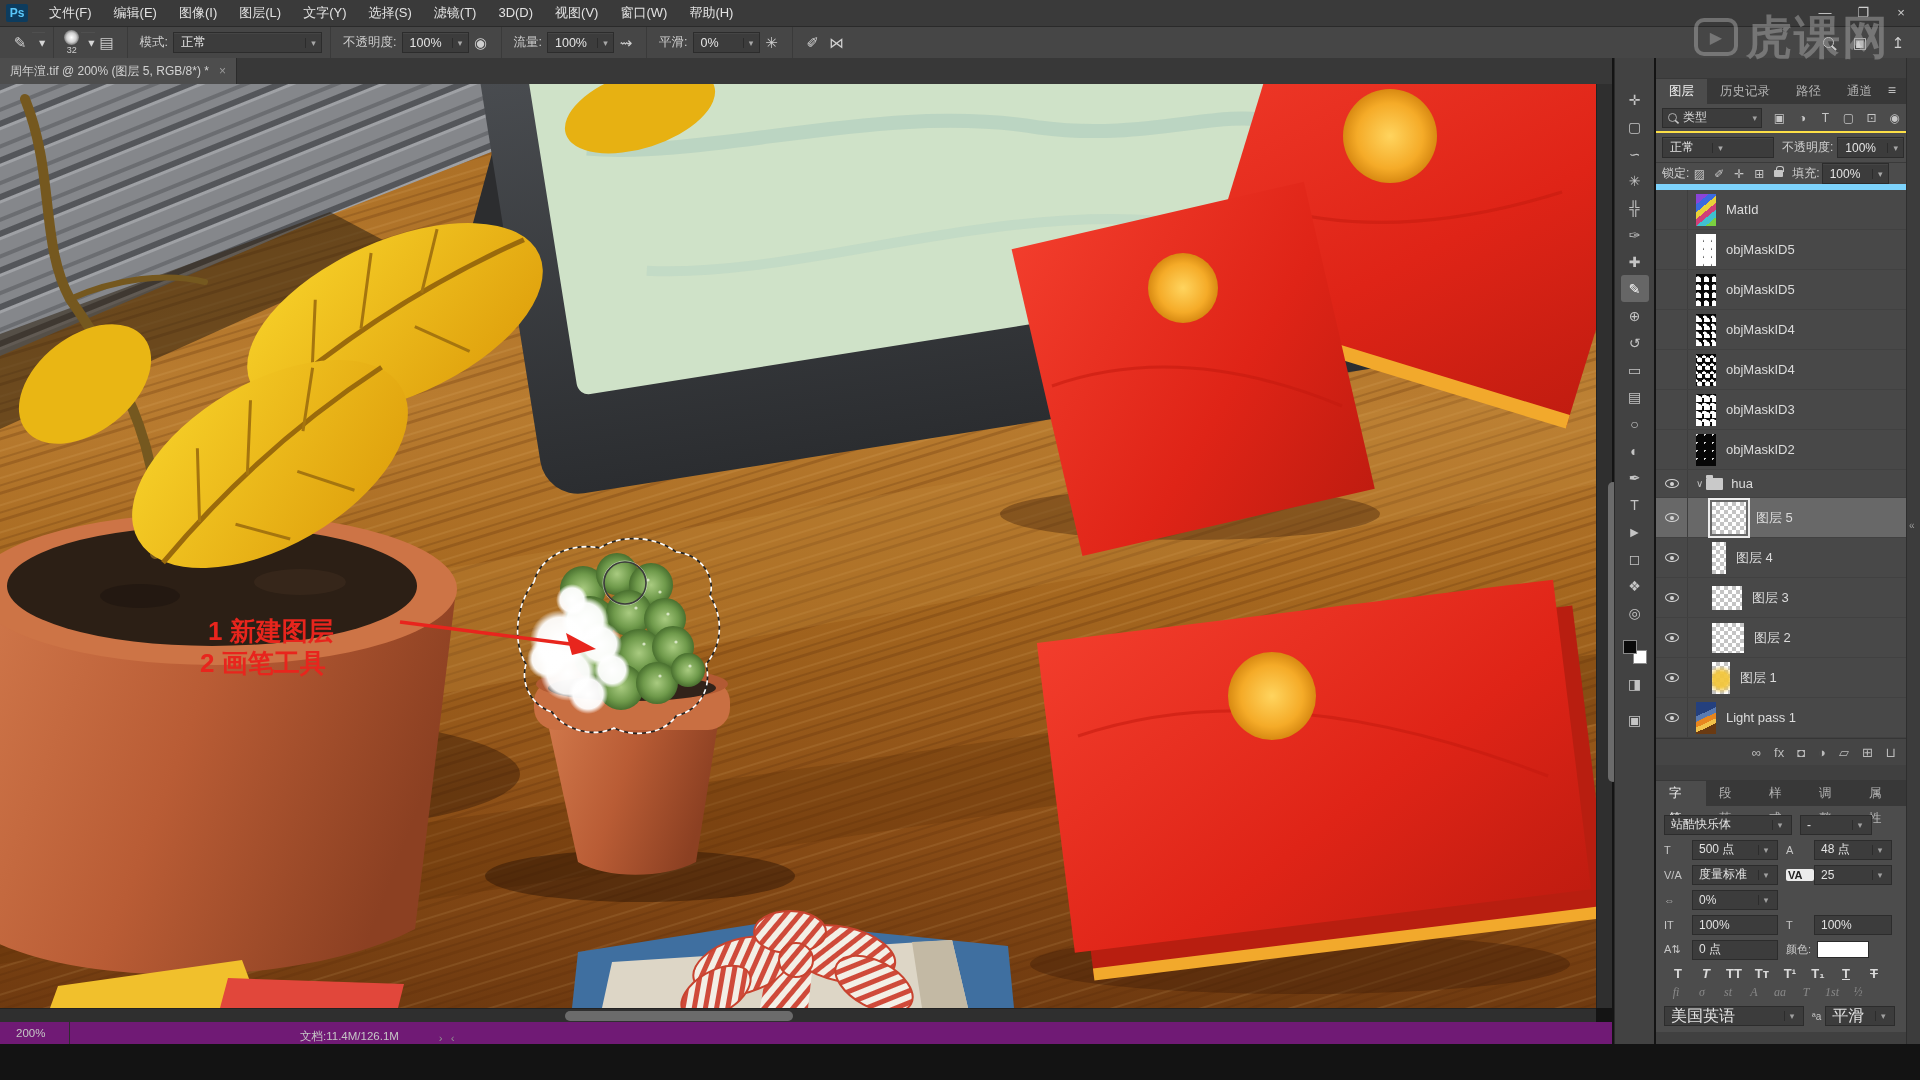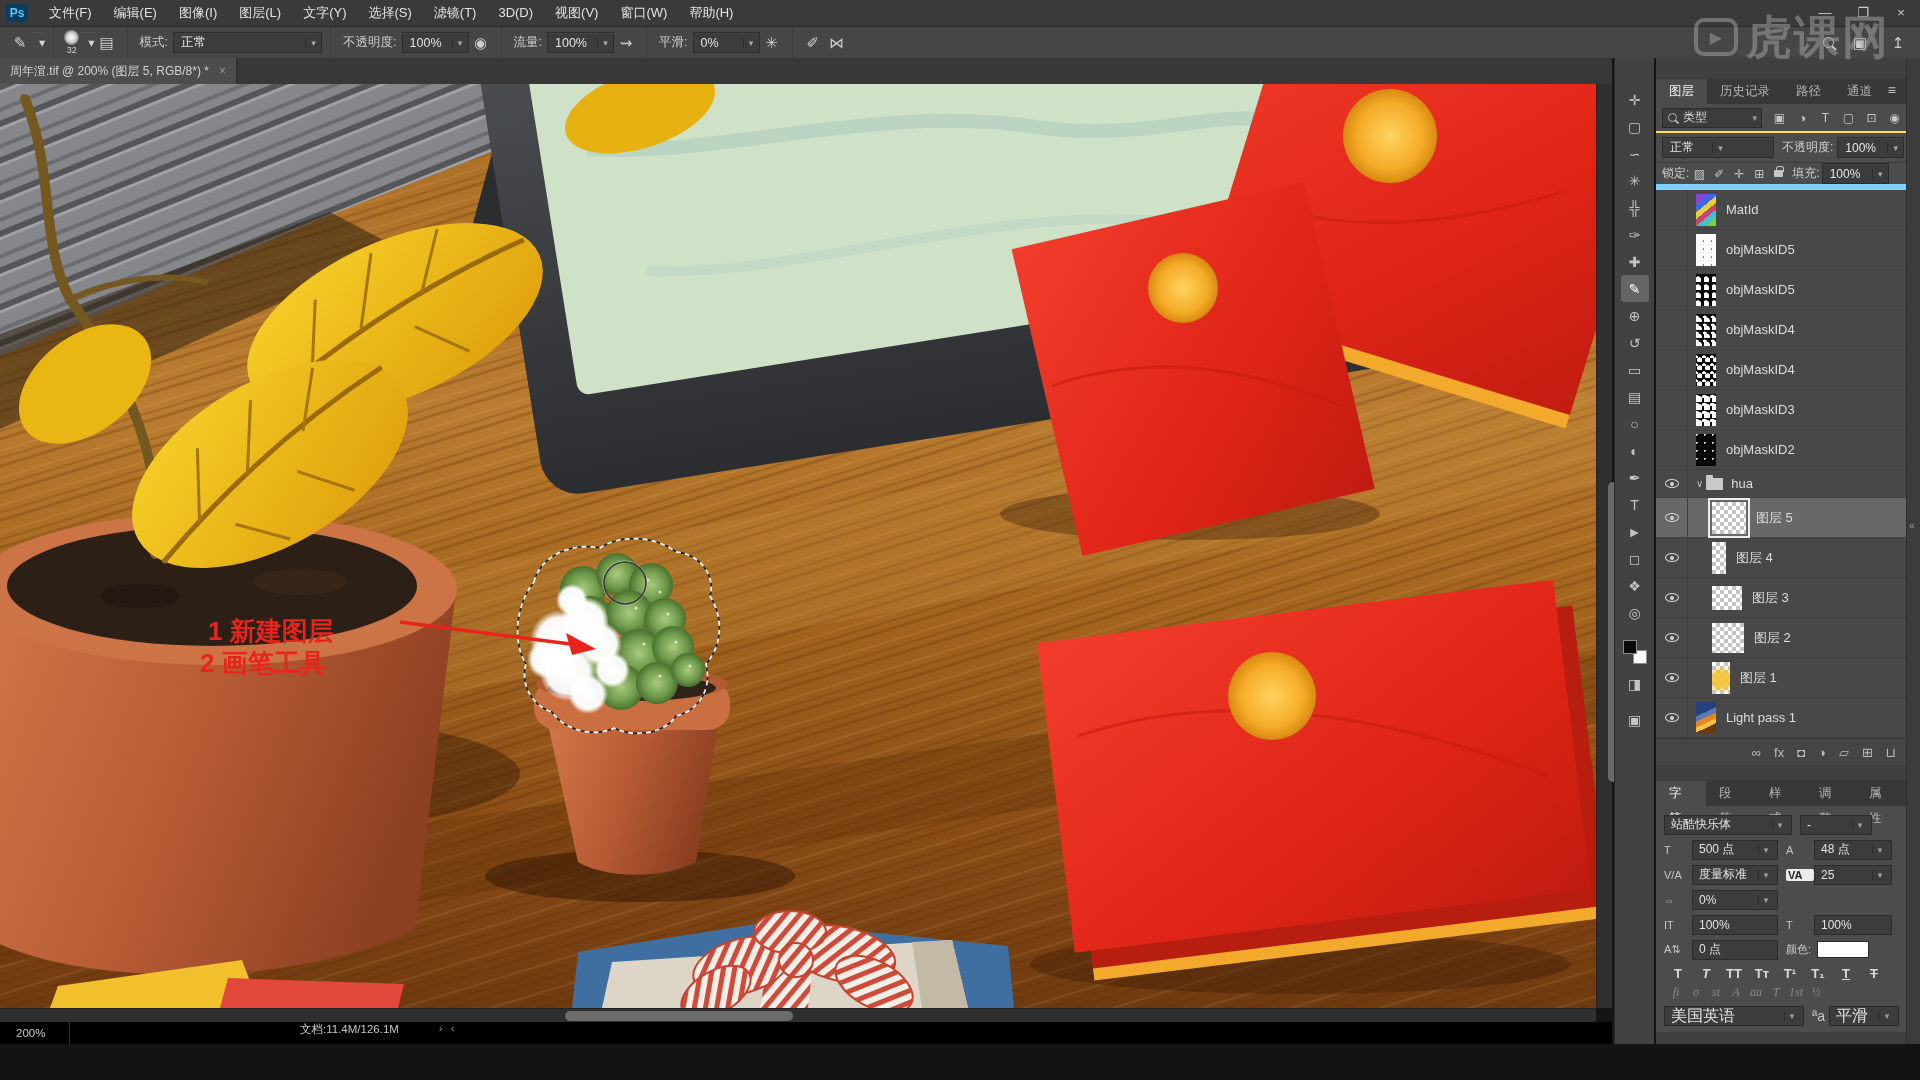--- a/index.html
+++ b/index.html
@@ -47,22 +47,22 @@
   .canvas-wrap { position:absolute; left:0; top:84px; width:1596px; height:924px; background:#2a2a2a; }
   .canvas-svg { display:block; width:1596px; height:924px; }
 
   
   .vscroll { position:absolute; left:1596px; top:84px; width:16px; height:924px; background:#2f2f2f; border-left:1px solid #222; }
   .vscroll .thumb { position:absolute; left:3px; width:10px; top:398px; height:300px; background:#6b6b6b; border-radius:5px; }
   .hscroll { position:absolute; left:0; top:1008px; width:1596px; height:14px; background:#2f2f2f; border-top:1px solid #222; }
   .hscroll .thumb { position:absolute; top:2px; height:10px; left:557px; width:228px; background:#6b6b6b; border-radius:5px; }
 
   
-  .statusbar { position:absolute; left:0; top:1022px; width:1612px; height:22px; background:#000000;
-    display:flex; align-items:flex-start; color:#c6c6c6; font-size:11.5px; }
+  .statusbar { position:absolute; left:0; top:1022px; width:1612px; height:22px; background:#701a75;
+    display:flex; align-items:flex-end; color:#c6c6c6; font-size:11.5px; }
   .status-zoom { width:70px; padding-left:16px; border-right:1px solid #2e2e2e; line-height:22px; }
   .status-doc { padding-left:230px; }
   .status-chevrons { margin-left:40px; color:#8f8f8f; letter-spacing:8px; }
 
   .bottomdark { position:absolute; left:0; top:1044px; width:1920px; height:36px; background:#131313; }
 
   
   .toolstrip { position:absolute; left:1614px; top:58px; width:40px; height:986px; background:#424242;
     border-left:1px solid #2a2a2a; display:flex; flex-direction:column; align-items:center; }
   .tools-col { margin-top:28px; display:flex; flex-direction:column; align-items:center; }
@@ -151,25 +151,25 @@
   .w-font { flex:0 0 128px; } .w-style { flex:0 0 72px; margin-left:8px; }
   .w-num { flex:0 0 86px; } .w-num2 { flex:0 0 78px; }
   .gapl { margin-left:8px; }
   .boxed { background:#ececec; color:#222; font-weight:bold; padding:0 2px; border-radius:2px; font-size:11px; }
   .color-swatch { width:52px; height:17px; background:#ffffff; border:1px solid #2a2a2a; margin-left:6px; }
   .style-row { display:flex; gap:4px; margin:6px 0 2px 2px; }
   .style-btn { width:24px; text-align:center; color:#dadada; font-size:13px; font-weight:bold; }
   .style-btn.cls-italic { font-style:italic; }
   .style-btn.cls-underline { text-decoration:underline; }
   .style-btn.cls-strike { text-decoration:line-through; }
-  .ot-row { display:flex; margin:4px 0 6px 2px; opacity:.45;align-items:center; }
+  .ot-row { display:flex; gap:6px; margin:4px 0 6px 2px; opacity:.45;align-items:center; }
   .ot-btn { min-width:20px; text-align:center; color:#cfcfcf; font-size:12px; font-style:italic; font-family:"Liberation Serif",serif; }
   .lang-row { display:flex; align-items:center; margin-top:2px; }
   .w-lang { flex:0 0 140px; }
-  .aa-icon { margin:0 4px 0 8px; color:#c6c6c6; font-size:14px; }
+  .aa-icon { margin:0 4px 0 8px; color:#c6c6c6; font-size:10px; }
   .w-aa { flex:0 0 70px; }
 
   
   .edgestrip { position:absolute; left:1906px; top:58px; width:14px; height:986px; background:#3c3c3c;
     border-left:1px solid #2e2e2e; color:#9a9a9a; font-size:10px; }
   .edgestrip .collapse { position:absolute; top:462px; left:2px; }
 
   
   .watermark { position:absolute; left:1694px; top:14px; display:flex; align-items:center; gap:8px;
     color:rgba(165,165,165,.5); z-index:60; pointer-events:none; }

